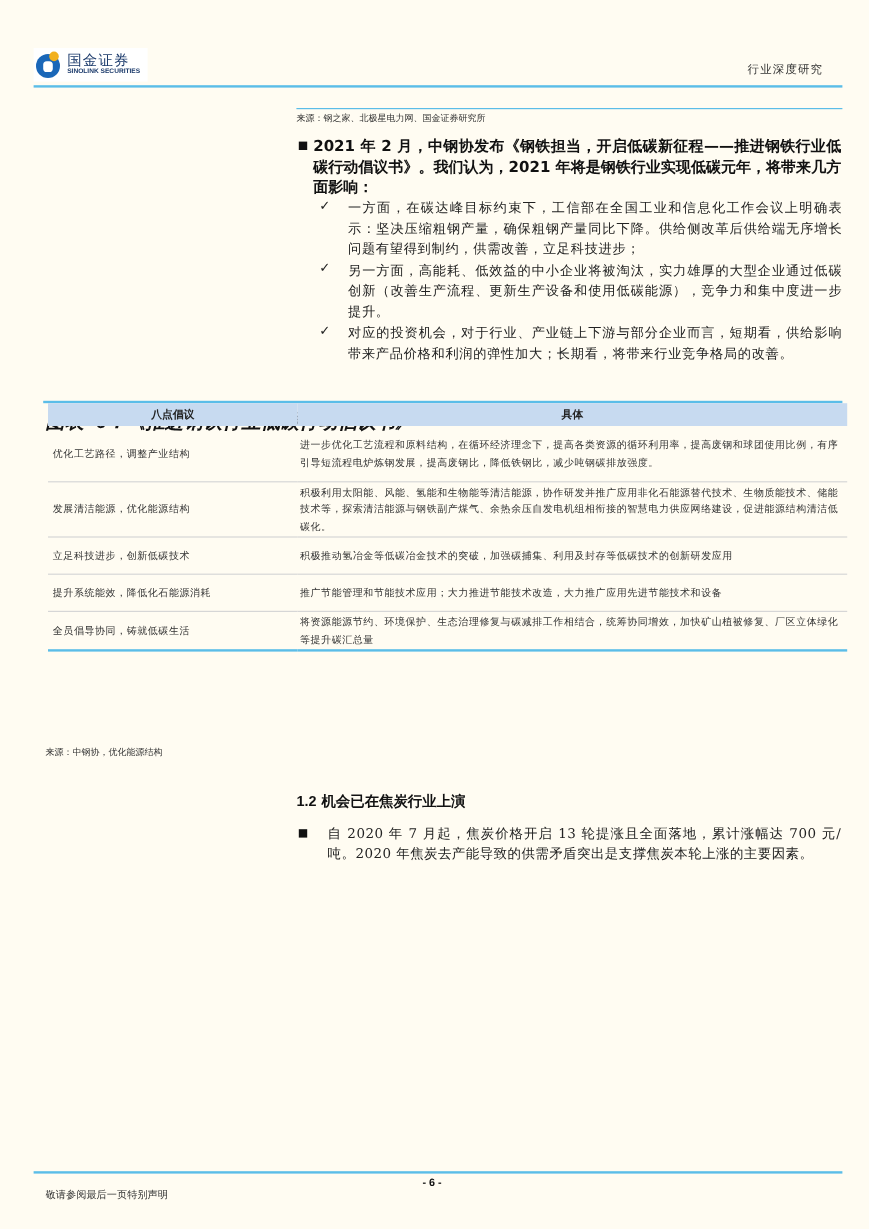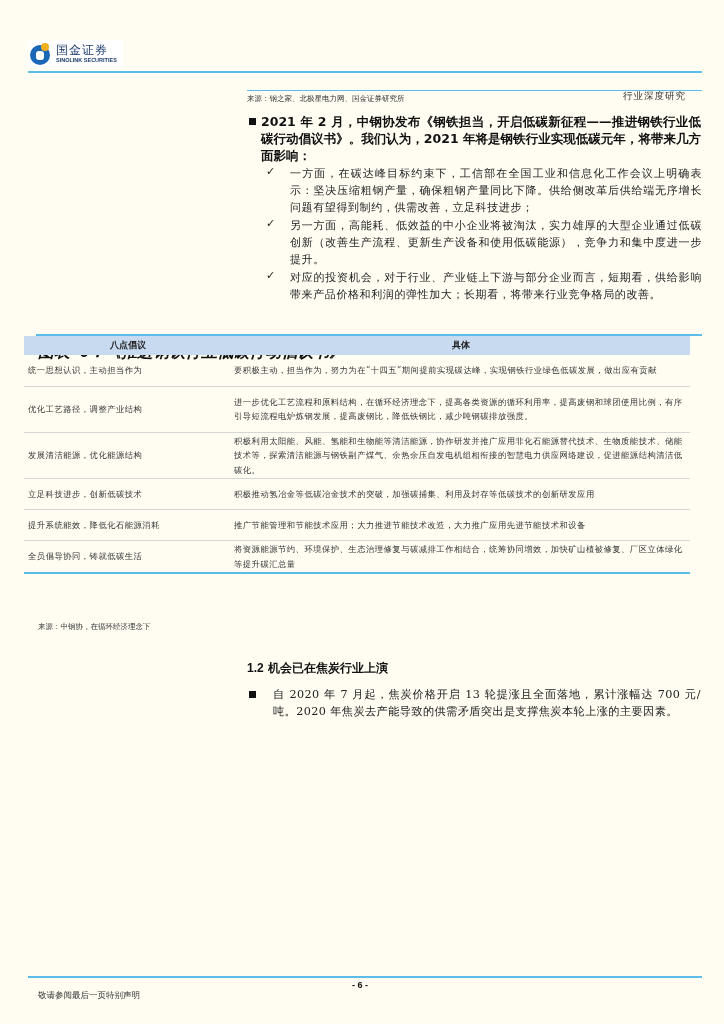--- a/index.html
+++ b/index.html
@@ -65,21 +65,20 @@
       font-size: 5.5px;
       color: #1b3a6b;
       margin-top: 2px;
     }
     .header-right {
       position: absolute;
       right: 8px; top: 12px;
       font-size: 9.5px;
       color: #333;
       letter-spacing: 1px;
-      margin-top: 38px;
     }
     .header-rule {
       position: absolute;
       left: 28px; top: 71px;
       width: 674px; height: 2px;
       background: #5bbde8;
     }
     
     .top-rule {
       position: absolute;
@@ -146,21 +145,21 @@
       margin-top: 24px;
     }
     .fig-top-rule {
       position: absolute;
       left: 36px; top: 334px;
       width: 666px; height: 2px;
       background: #5bbde8;
     }
     table.data {
       position: absolute;
-      left: 24px; top: 336px;
+      left: 40px; top: 336px;
       width: 666px;
       border-collapse: collapse;
       font-size: 8.3px;
       color: #333;
     }
     table.data th {
       background: #c7daf0;
       font-weight: bold;
       font-size: 9px;
       color: #222;
@@ -268,24 +267,20 @@
 <div class="fig-title">图表 6：《推进钢铁行业低碳行动倡议书》</div>
 <div class="fig-top-rule"></div>
 <table class="data">
   <thead>
     <tr>
       <th style="width:208px;">八点倡议</th>
       <th>具体</th>
     </tr>
   </thead>
   <tbody>
-    <tr style="height:31px;">
-      <td class="col1">统一思想认识，主动担当作为</td>
-      <td class="col2">要积极主动，担当作为，努力为在“十四五”期间提前实现碳达峰，实现钢铁行业绿色低碳发展，做出应有贡献</td>
-    </tr>
     <tr style="height:46px;">
       <td class="col1">优化工艺路径，调整产业结构</td>
       <td class="col2">进一步优化工艺流程和原料结构，在循环经济理念下，提高各类资源的循环利用率，提高废钢和球团使用比例，有序引导短流程电炉炼钢发展，提高废钢比，降低铁钢比，减少吨钢碳排放强度。</td>
     </tr>
     <tr style="height:46px;">
       <td class="col1">发展清洁能源，优化能源结构</td>
       <td class="col2">积极利用太阳能、风能、氢能和生物能等清洁能源，协作研发并推广应用非化石能源替代技术、生物质能技术、储能技术等，探索清洁能源与钢铁副产煤气、余热余压自发电机组相衔接的智慧电力供应网络建设，促进能源结构清洁低碳化。</td>
     </tr>
     <tr style="height:31px;">
       <td class="col1">立足科技进步，创新低碳技术</td>
@@ -294,21 +289,21 @@
     <tr style="height:31px;">
       <td class="col1">提升系统能效，降低化石能源消耗</td>
       <td class="col2">推广节能管理和节能技术应用；大力推进节能技术改造，大力推广应用先进节能技术和设备</td>
     </tr>
     <tr style="height:29px;">
       <td class="col1">全员倡导协同，铸就低碳生活</td>
       <td class="col2">将资源能源节约、环境保护、生态治理修复与碳减排工作相结合，统筹协同增效，加快矿山植被修复、厂区立体绿化等提升碳汇总量</td>
     </tr>
   </tbody>
 </table>
-<div class="fig-source">来源：中钢协，在循环经济理念下</div>
+<div class="fig-source">来源：中钢协，优化能源结构</div>
 
 <div class="section-heading">
   <span class="num">1.2</span>
   <span>机会已在焦炭行业上演</span>
 </div>
 <div class="block" style="top:686px;">
   <div class="bullet-sq"></div>
   <p class="normal-para">自 2020 年 7 月起，焦炭价格开启 13 轮提涨且全面落地，累计涨幅达 700 元/吨。2020 年焦炭去产能导致的供需矛盾突出是支撑焦炭本轮上涨的主要因素。</p>
 </div>
 

